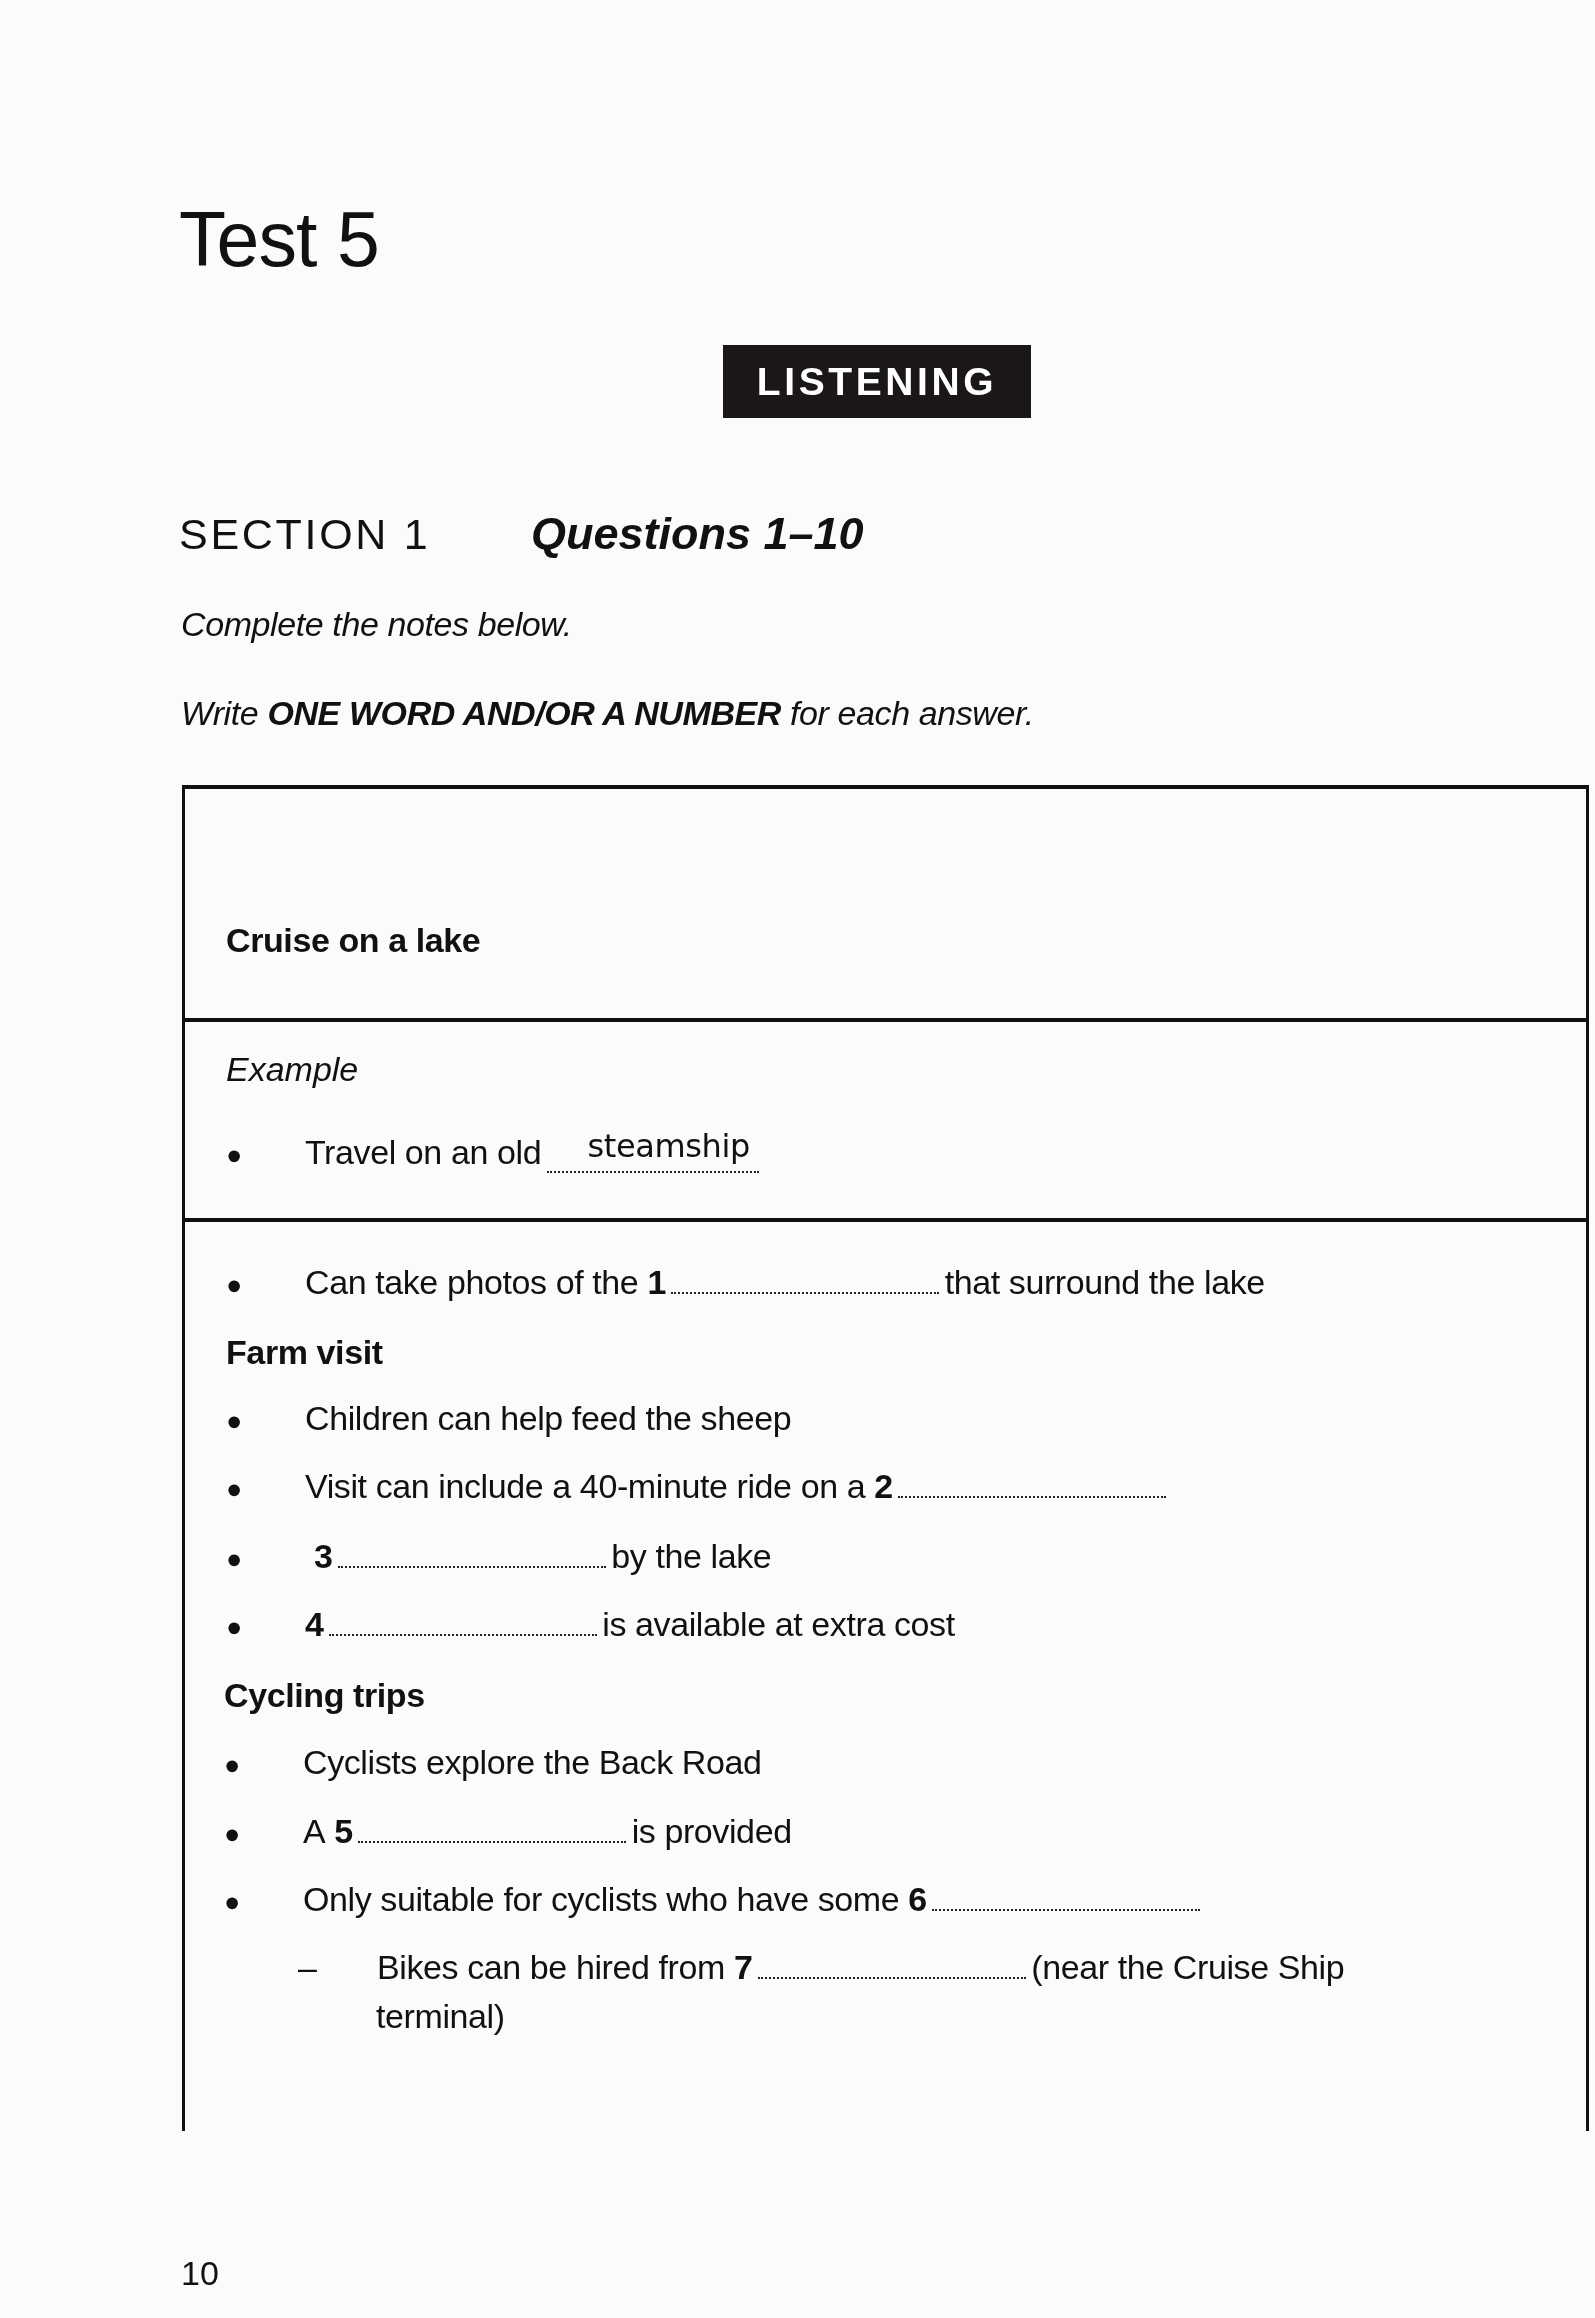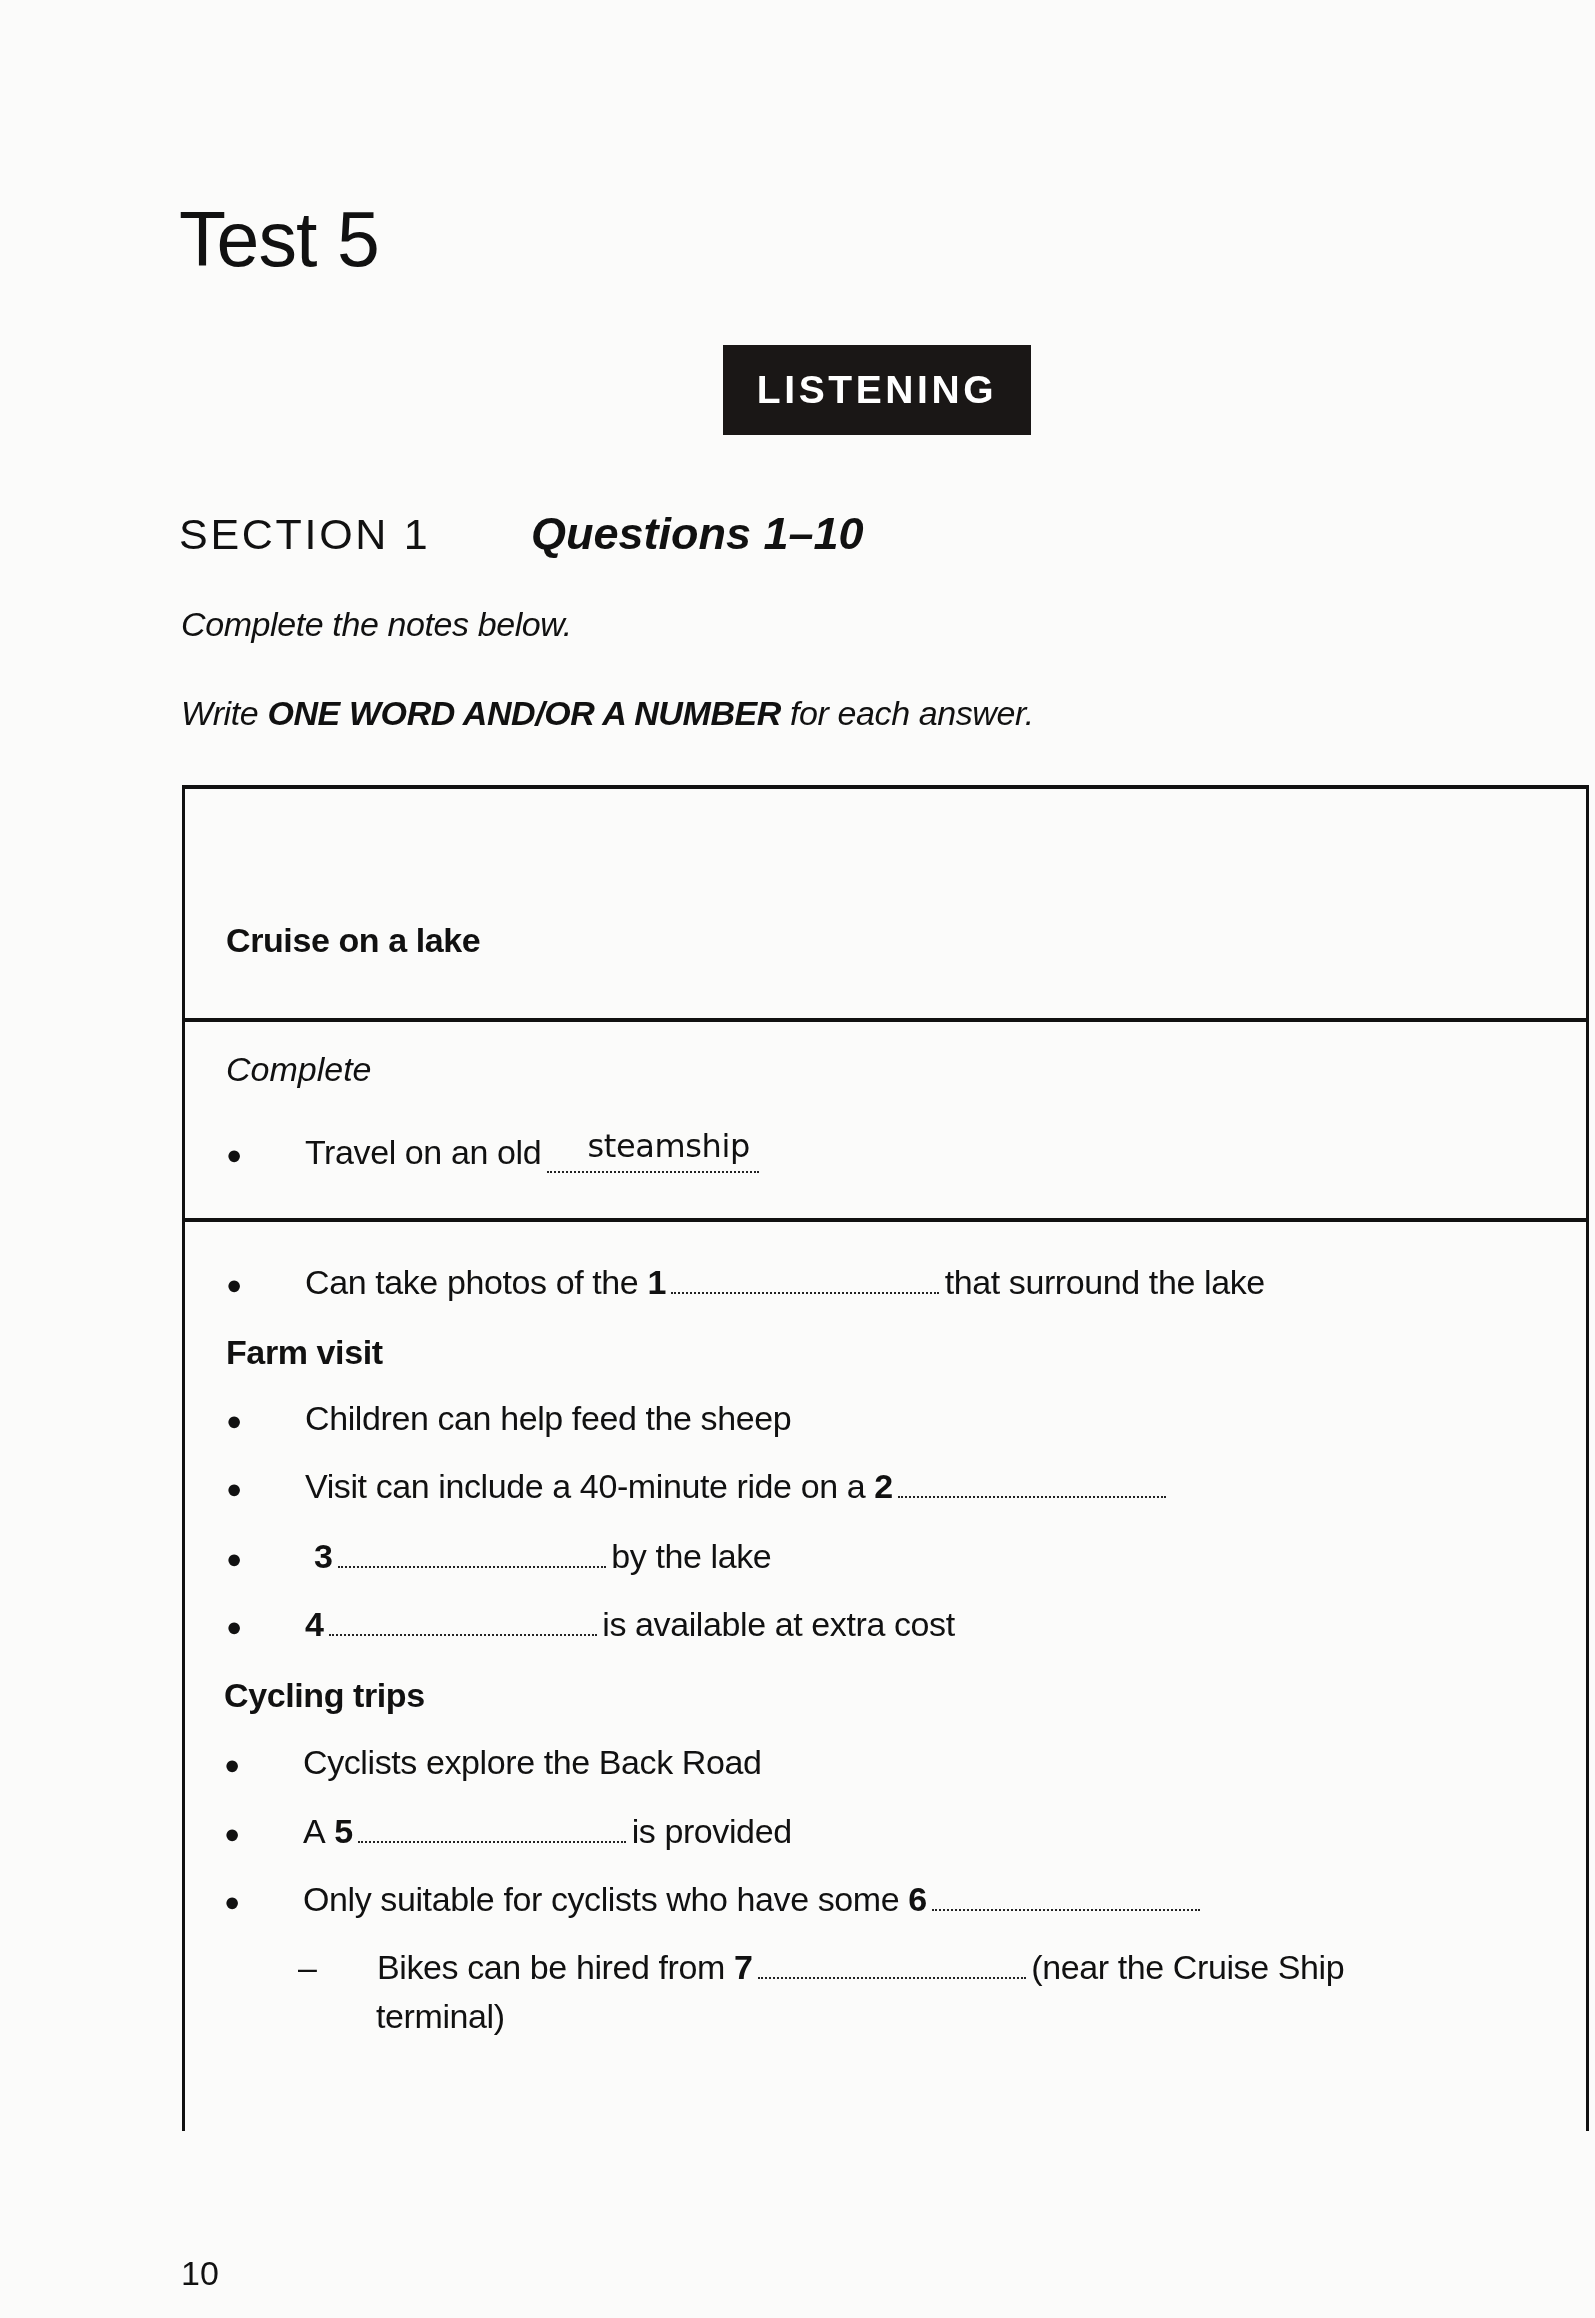--- a/index.html
+++ b/index.html
@@ -4,21 +4,21 @@
 <style>
   html, body { margin:0; padding:0; }
   body {
     width:1596px; height:2319px; position:relative; overflow:hidden;
     background:#fbfbfa; color:#111;
     font-family:"Liberation Sans", sans-serif;
   }
   .abs { position:absolute; }
   .test-title { left:179px; top:195px; font-size:77px; letter-spacing:-0.9px; font-weight:normal; }
   .badge {
-    left:723px; top:345px; width:308px; height:90px; background:#1a1716; color:#fff;
+    left:723px; top:345px; width:308px; height:73px; background:#1a1716; color:#fff;
     font-weight:bold; font-size:39px; letter-spacing:3.6px; display:flex; align-items:center; justify-content:center;
   }
   .section { left:179px; top:510px; font-size:43px; font-weight:normal; letter-spacing:2.7px; }
   .questions { left:531px; top:508px; font-size:45px; font-weight:bold; font-style:italic; }
   .instr1 { left:181px; top:605px; font-size:34px; font-style:italic; letter-spacing:-0.4px; }
   .instr2 { left:181px; top:694px; font-size:34px; font-style:italic; letter-spacing:-0.4px; }
   .instr2 b { font-weight:bold; }
 
   .box {
     left:182px; top:785px; width:1401px; height:1342px;
@@ -47,21 +47,21 @@
 <div class="abs section">SECTION 1</div>
 <div class="abs questions">Questions 1–10</div>
 <div class="abs instr1">Complete the notes below.</div>
 <div class="abs instr2"><span>Write </span><b>ONE WORD AND/OR A NUMBER</b><span> for each answer.</span></div>
 
 <div class="abs box">
   <div class="heading" style="left:41px;top:132px;">Cruise on a lake</div>
 
   <div class="hline" style="top:229px;"></div>
 
-  <div class="italic-label" style="left:41px;top:261px;">Complete</div>
+  <div class="italic-label" style="left:41px;top:261px;">Example</div>
   <div class="row" style="top:344px;">
     <span class="bullet">●</span>
     <span>Travel on an old</span>
     <span class="answer"><span>steamship</span></span>
   </div>
 
   <div class="hline" style="top:429px;"></div>
 
   <div class="row" style="top:474px;">
     <span class="bullet">●</span>

